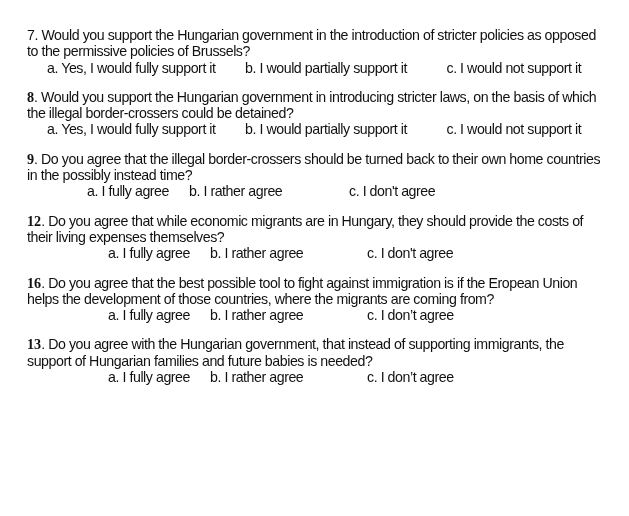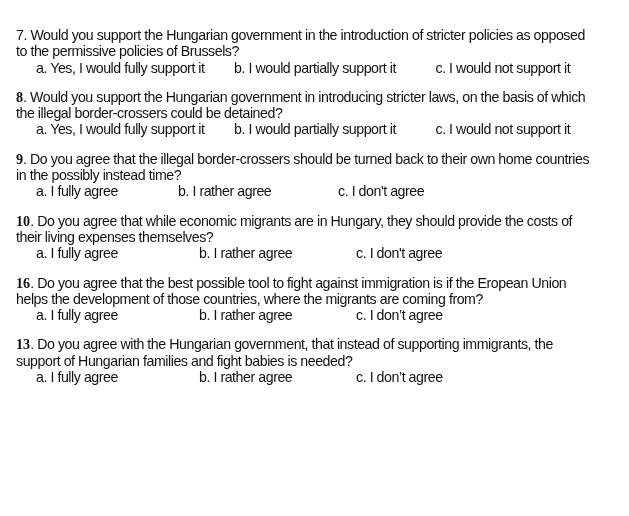--- a/index.html
+++ b/index.html
@@ -10,21 +10,21 @@
     body {
       width: 629px;
       height: 516px;
       overflow: hidden;
       position: relative;
       color: #111111;
       font-family: "Liberation Sans", sans-serif;
     }
     .page {
       position: absolute;
-      left: 16px;
+      left: 27px;
       top: 27px;
       width: 580px;
     }
     .question {
       font-size: 14.2px;
       line-height: 16.3px;
       letter-spacing: -0.45px;
       margin-bottom: 13px;
     }
     .q-num-bold {
@@ -33,21 +33,21 @@
       letter-spacing: 0;
     }
     .answers {
       display: block;
       white-space: normal;
     }
     .ans {
       display: inline-block;
       margin-left: 20px;
     }
-    .ans3 .ans-a { width: 122px; }
+    .ans3 .ans-a { width: 122px; text-align: right; }
     .ans3 .ans-b { width: 140px; }
     .ans3.wide .ans-a { width: 143px; }
     .ans3.wide .ans-b { width: 137px; }
     .longans .ans { display: inline; }
     .longans .ans-a { margin-right: 6px; }
     .longans .ans-b { margin-right: 16px; }
   </style>
 </head>
 <body>
 
@@ -72,33 +72,33 @@
   </div>
 
   <div class="question">
     <span class="q-num-bold">9</span><span>. </span><span>Do you agree that the illegal border-crossers should be turned back to their own home countries in the possibly instead time?</span>
     <div class="answers ans3">
       <span class="ans ans-a">a. I fully agree</span><span class="ans ans-b">b. I rather agree</span><span class="ans ans-c">c. I don't agree</span>
     </div>
   </div>
 
   <div class="question">
-    <span class="q-num-bold">10</span><span>. </span><span>Do you agree that while economic migrants are in Hungary, they should provide the costs of their living expenses themselves?</span>
+    <span class="q-num-bold">12</span><span>. </span><span>Do you agree that while economic migrants are in Hungary, they should provide the costs of their living expenses themselves?</span>
     <div class="answers ans3 wide">
       <span class="ans ans-a">a. I fully agree</span><span class="ans ans-b">b. I rather agree</span><span class="ans ans-c">c. I don't agree</span>
     </div>
   </div>
 
   <div class="question">
     <span class="q-num-bold">16</span><span>. </span><span>Do you agree that the best possible tool to fight against immigration is if the Eropean Union helps the development of those countries, where the migrants are coming from?</span>
     <div class="answers ans3 wide">
       <span class="ans ans-a">a. I fully agree</span><span class="ans ans-b">b. I rather agree</span><span class="ans ans-c">c. I don’t agree</span>
     </div>
   </div>
 
   <div class="question">
-    <span class="q-num-bold">13</span><span>. </span><span>Do you agree with the Hungarian government, that instead of supporting immigrants, the support of Hungarian families and fight babies is needed?</span>
+    <span class="q-num-bold">13</span><span>. </span><span>Do you agree with the Hungarian government, that instead of supporting immigrants, the support of Hungarian families and future babies is needed?</span>
     <div class="answers ans3 wide">
       <span class="ans ans-a">a. I fully agree</span><span class="ans ans-b">b. I rather agree</span><span class="ans ans-c">c. I don’t agree</span>
     </div>
   </div>
 
 </div>
 
 </body></html>

